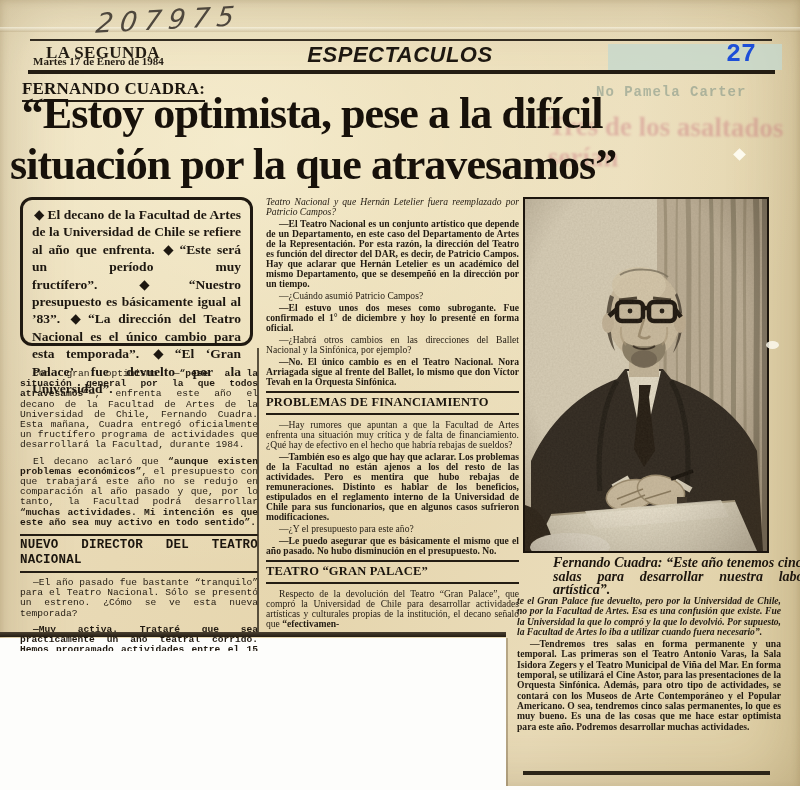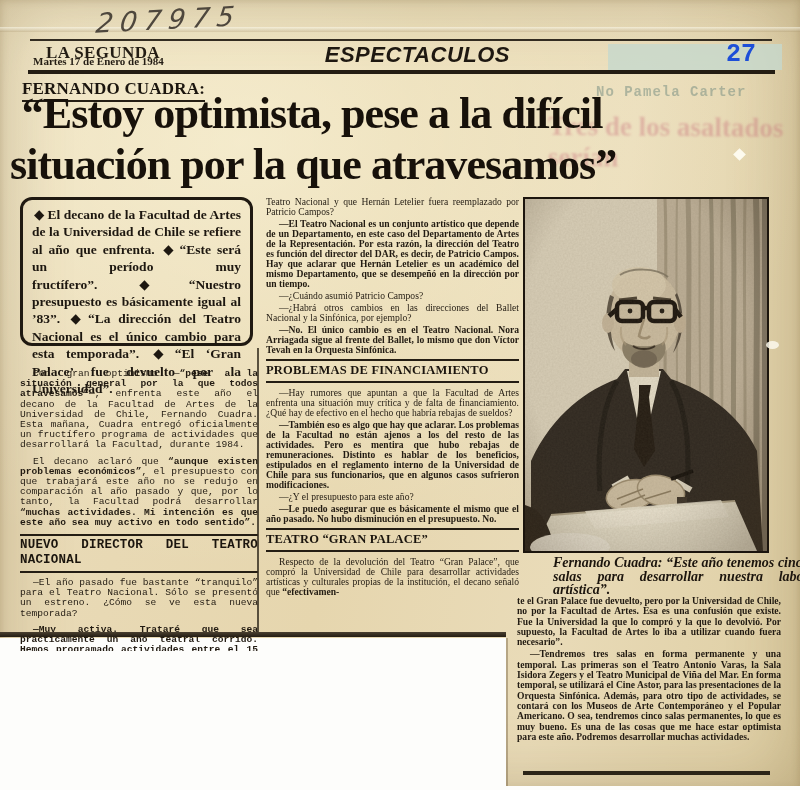--- a/index.html
+++ b/index.html
@@ -24,21 +24,21 @@
 
   
   .hand{position:absolute;left:96px;top:4px;font-family:"DejaVu Sans",sans-serif;font-style:italic;
     font-size:27px;color:#4e473d;letter-spacing:7px;transform:rotate(-3deg) skewX(-10deg);}
 
   
   .rule-thin{position:absolute;left:30px;top:39px;width:742px;height:2px;background:#332c21;}
   .mast-paper{position:absolute;left:46px;top:43px;font-size:17px;font-weight:700;letter-spacing:.4px;color:#241d14;}
   .mast-date{position:absolute;left:33px;top:55px;font-size:11px;font-weight:700;color:#241d14;text-align:center;}
   .teal{position:absolute;left:608px;top:44px;width:174px;height:26px;background:#c6d8cd;opacity:.8;}
-  .section{position:absolute;left:290px;top:42px;width:220px;text-align:right;
+  .section{position:absolute;left:290px;top:42px;width:220px;text-align:center;
     font-family:"Liberation Sans","DejaVu Sans",sans-serif;font-style:italic;font-weight:700;
     font-size:22px;letter-spacing:.5px;color:#1e1811;}
   .pagenum{position:absolute;left:726px;top:40px;font-family:Liberation Mono, monospace;font-weight:700;
     font-size:25px;color:#1d4ed8;}
   .rule-thick{position:absolute;left:28px;top:70px;width:747px;height:4px;background:#241d13;}
 
   
   .kicker{position:absolute;left:22px;top:79px;font-size:17px;font-weight:700;letter-spacing:.2px;
     border-bottom:2.5px solid #241d13;padding-bottom:1px;color:#1b150e;display:inline-block;}
   .headline{position:absolute;left:10px;top:88px;width:750px;font-weight:700;font-size:45px;line-height:51px;
@@ -47,21 +47,21 @@
 
   
   .sumbox{position:absolute;left:20px;top:197px;width:233px;height:149px;border:3px solid #1f1911;border-radius:12px;
     padding:6px 9px;box-sizing:border-box;font-weight:700;font-size:13.5px;line-height:17.4px;text-align:justify;color:#1d1710;}
   .sumbox .d{margin:0 3px 0 6px;}
   .sumbox .d.first{margin-left:2px;}
 
   
   .col{position:absolute;text-align:justify;color:#221b12;overflow:hidden;}
   .col p{margin:0 0 2px;text-indent:13px;}
-  .col p.noind{text-indent:0;}
+  .col p.noind{text-indent:0;font-style:italic;}
   .col p.sp{margin-bottom:6px;}
   .b{font-weight:700;}
   .col1{left:20px;top:369px;width:238px;height:282px;font-size:9.6px;line-height:10.2px;font-family:Liberation Mono, monospace;}
   .col2{left:266px;top:197px;width:253px;height:437px;font-size:9.6px;line-height:10px;}
   .col3{left:517px;top:596px;width:264px;height:178px;font-size:9.6px;line-height:10.3px;}
   .subhead{border-top:2.5px solid #241d13;border-bottom:2.5px solid #241d13;font-weight:700;
     font-size:12.5px;line-height:15px;padding:2px 0 3px;margin:4px 0 5px;text-indent:0;letter-spacing:.2px;color:#1b150e;}
   .vrule{position:absolute;left:257px;top:348px;width:2px;height:286px;background:#352d1f;opacity:.8;}
   .cut-left{position:absolute;left:0;top:632px;width:506px;height:5px;background:linear-gradient(#4a4030,#241d13);}
   .strip-edge{position:absolute;left:506px;top:638px;width:2px;height:148px;background:rgba(90,70,40,.35);}
@@ -112,20 +112,21 @@
     <p class="sp">—El año pasado fue bastante “tranquilo” para el Teatro Nacional. Sólo se presentó un estreno. ¿Cómo se ve esta nueva temporada?</p>
     <p class="b">—Muy activa. Trataré que sea prácticamente un año teatral corrido. Hemos programado actividades entre el 15 de marzo y el 15 de diciembre, es decir, bastante más movido que 1983. Estamos empeñados en que sea un año muy fructífero.</p>
     <p>—¿A qué se debió el cambio en la dirección del</p>
   </div>
   <div class="vrule"></div>
 
   <div class="col col2">
     <p class="noind">Teatro Nacional y que Hernán Letelier fuera reemplazado por Patricio Campos?</p>
     <p class="b">—El Teatro Nacional es un conjunto artístico que depende de un Departamento, en este caso del Departamento de Artes de la Representación. Por esta razón, la dirección del Teatro es función del director del DAR, es decir, de Patricio Campos. Hay que aclarar que Hernán Letelier es un académico del mismo Departamento, que se desempeñó en la dirección por un tiempo.</p>
     <p>—¿Cuándo asumió Patricio Campos?</p>
+    <p class="b">—El estuvo unos dos meses como subrogante. Fue confirmado el 1° de diciembre y hoy lo presenté en forma oficial.</p>
     <p>—¿Habrá otros cambios en las direcciones del Ballet Nacional y la Sinfónica, por ejemplo?</p>
     <p class="b">—No. El único cambio es en el Teatro Nacional. Nora Arriagada sigue al frente del Ballet, lo mismo que don Víctor Tevah en la Orquesta Sinfónica.</p>
     <div class="subhead">PROBLEMAS DE FINANCIAMIENTO</div>
     <p>—Hay rumores que apuntan a que la Facultad de Artes enfrenta una situación muy crítica y de falta de financiamiento. ¿Qué hay de efectivo en el hecho que habría rebajas de sueldos?</p>
     <p class="b">—También eso es algo que hay que aclarar. Los problemas de la Facultad no están ajenos a los del resto de las actividades. Pero es mentira que hubo rebajas de remuneraciones. Distinto es hablar de los beneficios, estipulados en el reglamento interno de la Universidad de Chile para sus funcionarios, que en algunos casos sufrieron modificaciones.</p>
     <p>—¿Y el presupuesto para este año?</p>
     <p class="b">—Le puedo asegurar que es básicamente el mismo que el año pasado. No hubo disminución en el presupuesto. No.</p>
     <div class="subhead">TEATRO “GRAN PALACE”</div>
     <p><span>Respecto de la devolución del Teatro “Gran Palace”, que compró la Universidad de Chile para desarrollar actividades artísticas y culturales propias de la institución, el decano señaló que </span><span class="b">“efectivamen-</span></p>
   </div>

